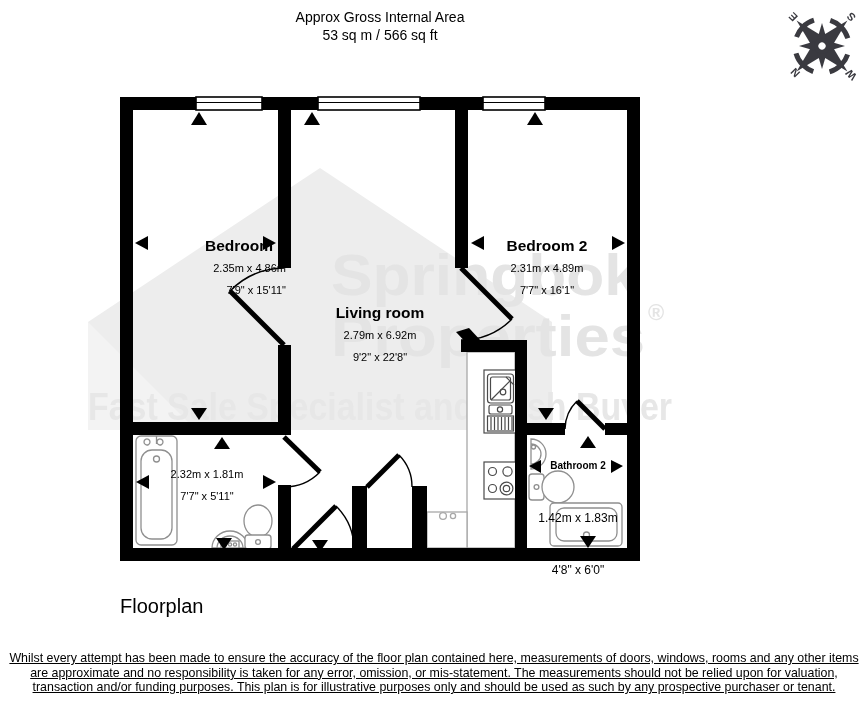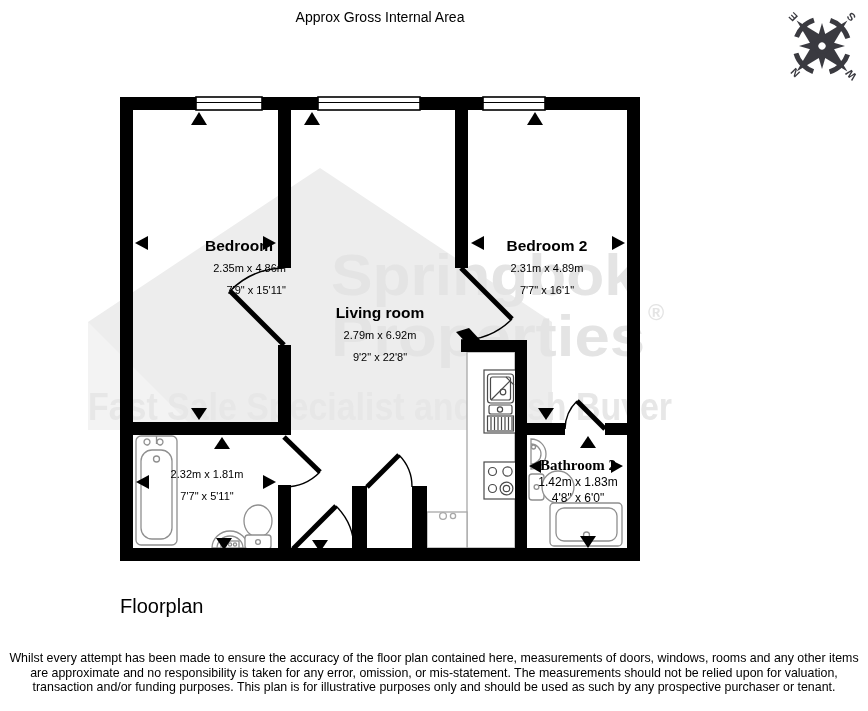--- a/index.html
+++ b/index.html
@@ -5,32 +5,33 @@
   html,body{margin:0;padding:0;background:#fff;}
   body{width:868px;height:711px;position:relative;overflow:hidden;
        font-family:"Liberation Sans", sans-serif;color:#000;}
   .abs{position:absolute;}
   #header{left:120px;top:8px;width:520px;text-align:center;}
   #header .h-line{font-weight:normal;font-size:14px;line-height:18px;}
   #plan-svg{left:0;top:0;}
   .room-label{position:absolute;text-align:center;z-index:5;}
   .room-label .rname{font-weight:bold;font-size:15.5px;line-height:22px;}
   .room-label .rdim{font-size:11px;line-height:22px;}
-  .room-label.small .rname{font-size:15px;line-height:17px;font-family:Liberation Serif, serif;}
-  .room-label.small .rdim{font-size:12px;line-height:16px;}
+  .room-label.small .rname{font-size:10px;line-height:17px;}
+  .room-label.small .rdim{font-size:12px;line-height:16px;margin-top:36px;}
   #caption{left:120px;top:595px;font-size:20px;text-align:right;}
   #disclaimer{left:0;top:651px;width:868px;text-align:center;
-              font-size:12.4px;line-height:14.7px;}
+              font-size:12.4px;line-height:14.7px;text-decoration:underline;}
   #compass{left:774px;top:-2px;}
 </style>
 </head>
 <body>
 
 <div id="header" class="abs">
   <div class="h-line">Approx Gross Internal Area</div>
+  <div class="h-line">53 sq m / 566 sq ft</div>
 </div>
 
 <svg id="compass" class="abs" width="96" height="96" viewBox="-48 -48 96 96">
   <g transform="rotate(225)" fill="#3a3a40" stroke="none">
     <circle r="27" fill="none" stroke="#3a3a40" stroke-width="5" stroke-dasharray="26 16.5" stroke-dashoffset="13"></circle>
     <g>
       <path d="M0,-36 L7,-8 L0,0 L-7,-8 Z"></path>
       <path d="M0,-36 L7,-8 L0,0 L-7,-8 Z" transform="rotate(90)"></path>
       <path d="M0,-36 L7,-8 L0,0 L-7,-8 Z" transform="rotate(180)"></path>
       <path d="M0,-36 L7,-8 L0,0 L-7,-8 Z" transform="rotate(270)"></path>

